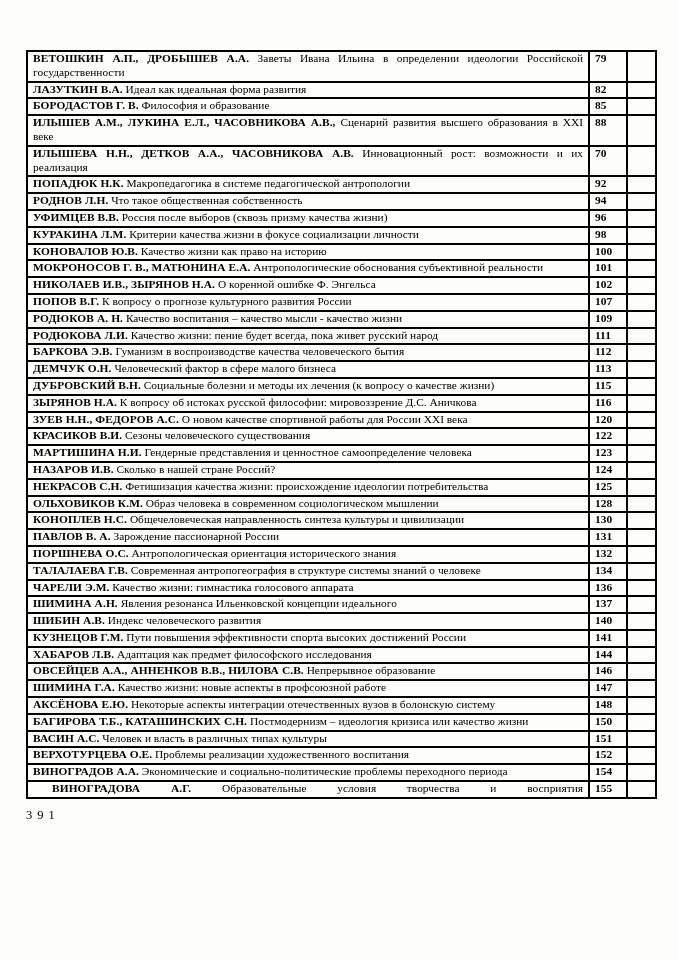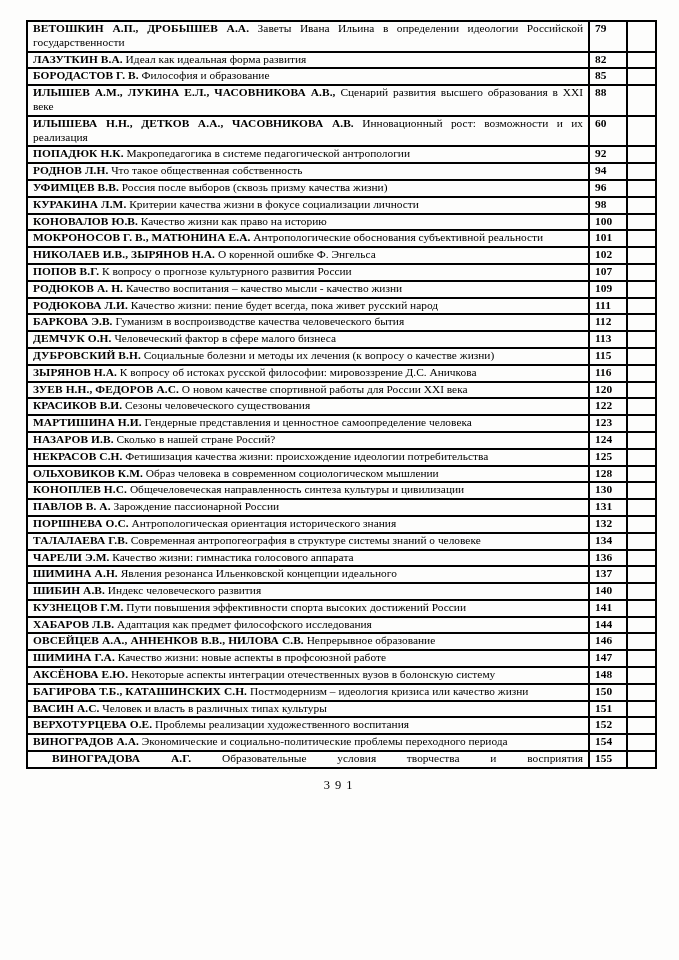--- a/index.html
+++ b/index.html
@@ -16,20 +16,21 @@
     box-sizing: border-box;
     padding: 20px 0 0 26px;
     font-family: "Liberation Serif", "DejaVu Serif", serif;
     color: #000;
     overflow: hidden;
   }
   table.toc {
     border-collapse: collapse;
     width: 629px;
     table-layout: fixed;
+    margin-top: 30px;
   }
   table.toc td {
     border: 2px solid #000;
     vertical-align: top;
     font-size: 11.4px;
     line-height: 1.21;
     padding: 0px 5px 1px 5px;
   }
   td.entry {
     text-align: justify;
@@ -44,21 +45,20 @@
   td.pg {
     font-weight: bold;
     padding: 0 2px 1px 2px;
   }
   td.blank {
     padding: 0;
   }
   .footer {
     margin-top: 9px;
     width: 629px;
-    text-align: center;
     font-size: 12.5px;
     letter-spacing: 5px;
     font-family: "Liberation Serif", "DejaVu Serif", serif;
   }
 </style>
 </head>
 <body>
 
 <div class="page">
   <table class="toc">
@@ -83,21 +83,21 @@
           <td class="pg">85</td>
           <td class="blank"></td>
         </tr>
         <tr>
           <td class="entry"><b>ИЛЫШЕВ А.М., ЛУКИНА Е.Л., ЧАСОВНИКОВА А.В.,</b><span> Сценарий развития высшего образования в XXI веке</span></td>
           <td class="pg">88</td>
           <td class="blank"></td>
         </tr>
         <tr>
           <td class="entry"><b>ИЛЫШЕВА Н.Н., ДЕТКОВ А.А., ЧАСОВНИКОВА А.В.</b><span> Инновационный рост: возможности и их реализация</span></td>
-          <td class="pg">60</td>
+          <td class="pg">70</td>
           <td class="blank"></td>
         </tr>
         <tr>
           <td class="entry"><b>ПОПАДЮК Н.К.</b><span> Макропедагогика в системе педагогической антропологии</span></td>
           <td class="pg">92</td>
           <td class="blank"></td>
         </tr>
         <tr>
           <td class="entry"><b>РОДНОВ Л.Н.</b><span> Что такое общественная собственность</span></td>
           <td class="pg">94</td>

